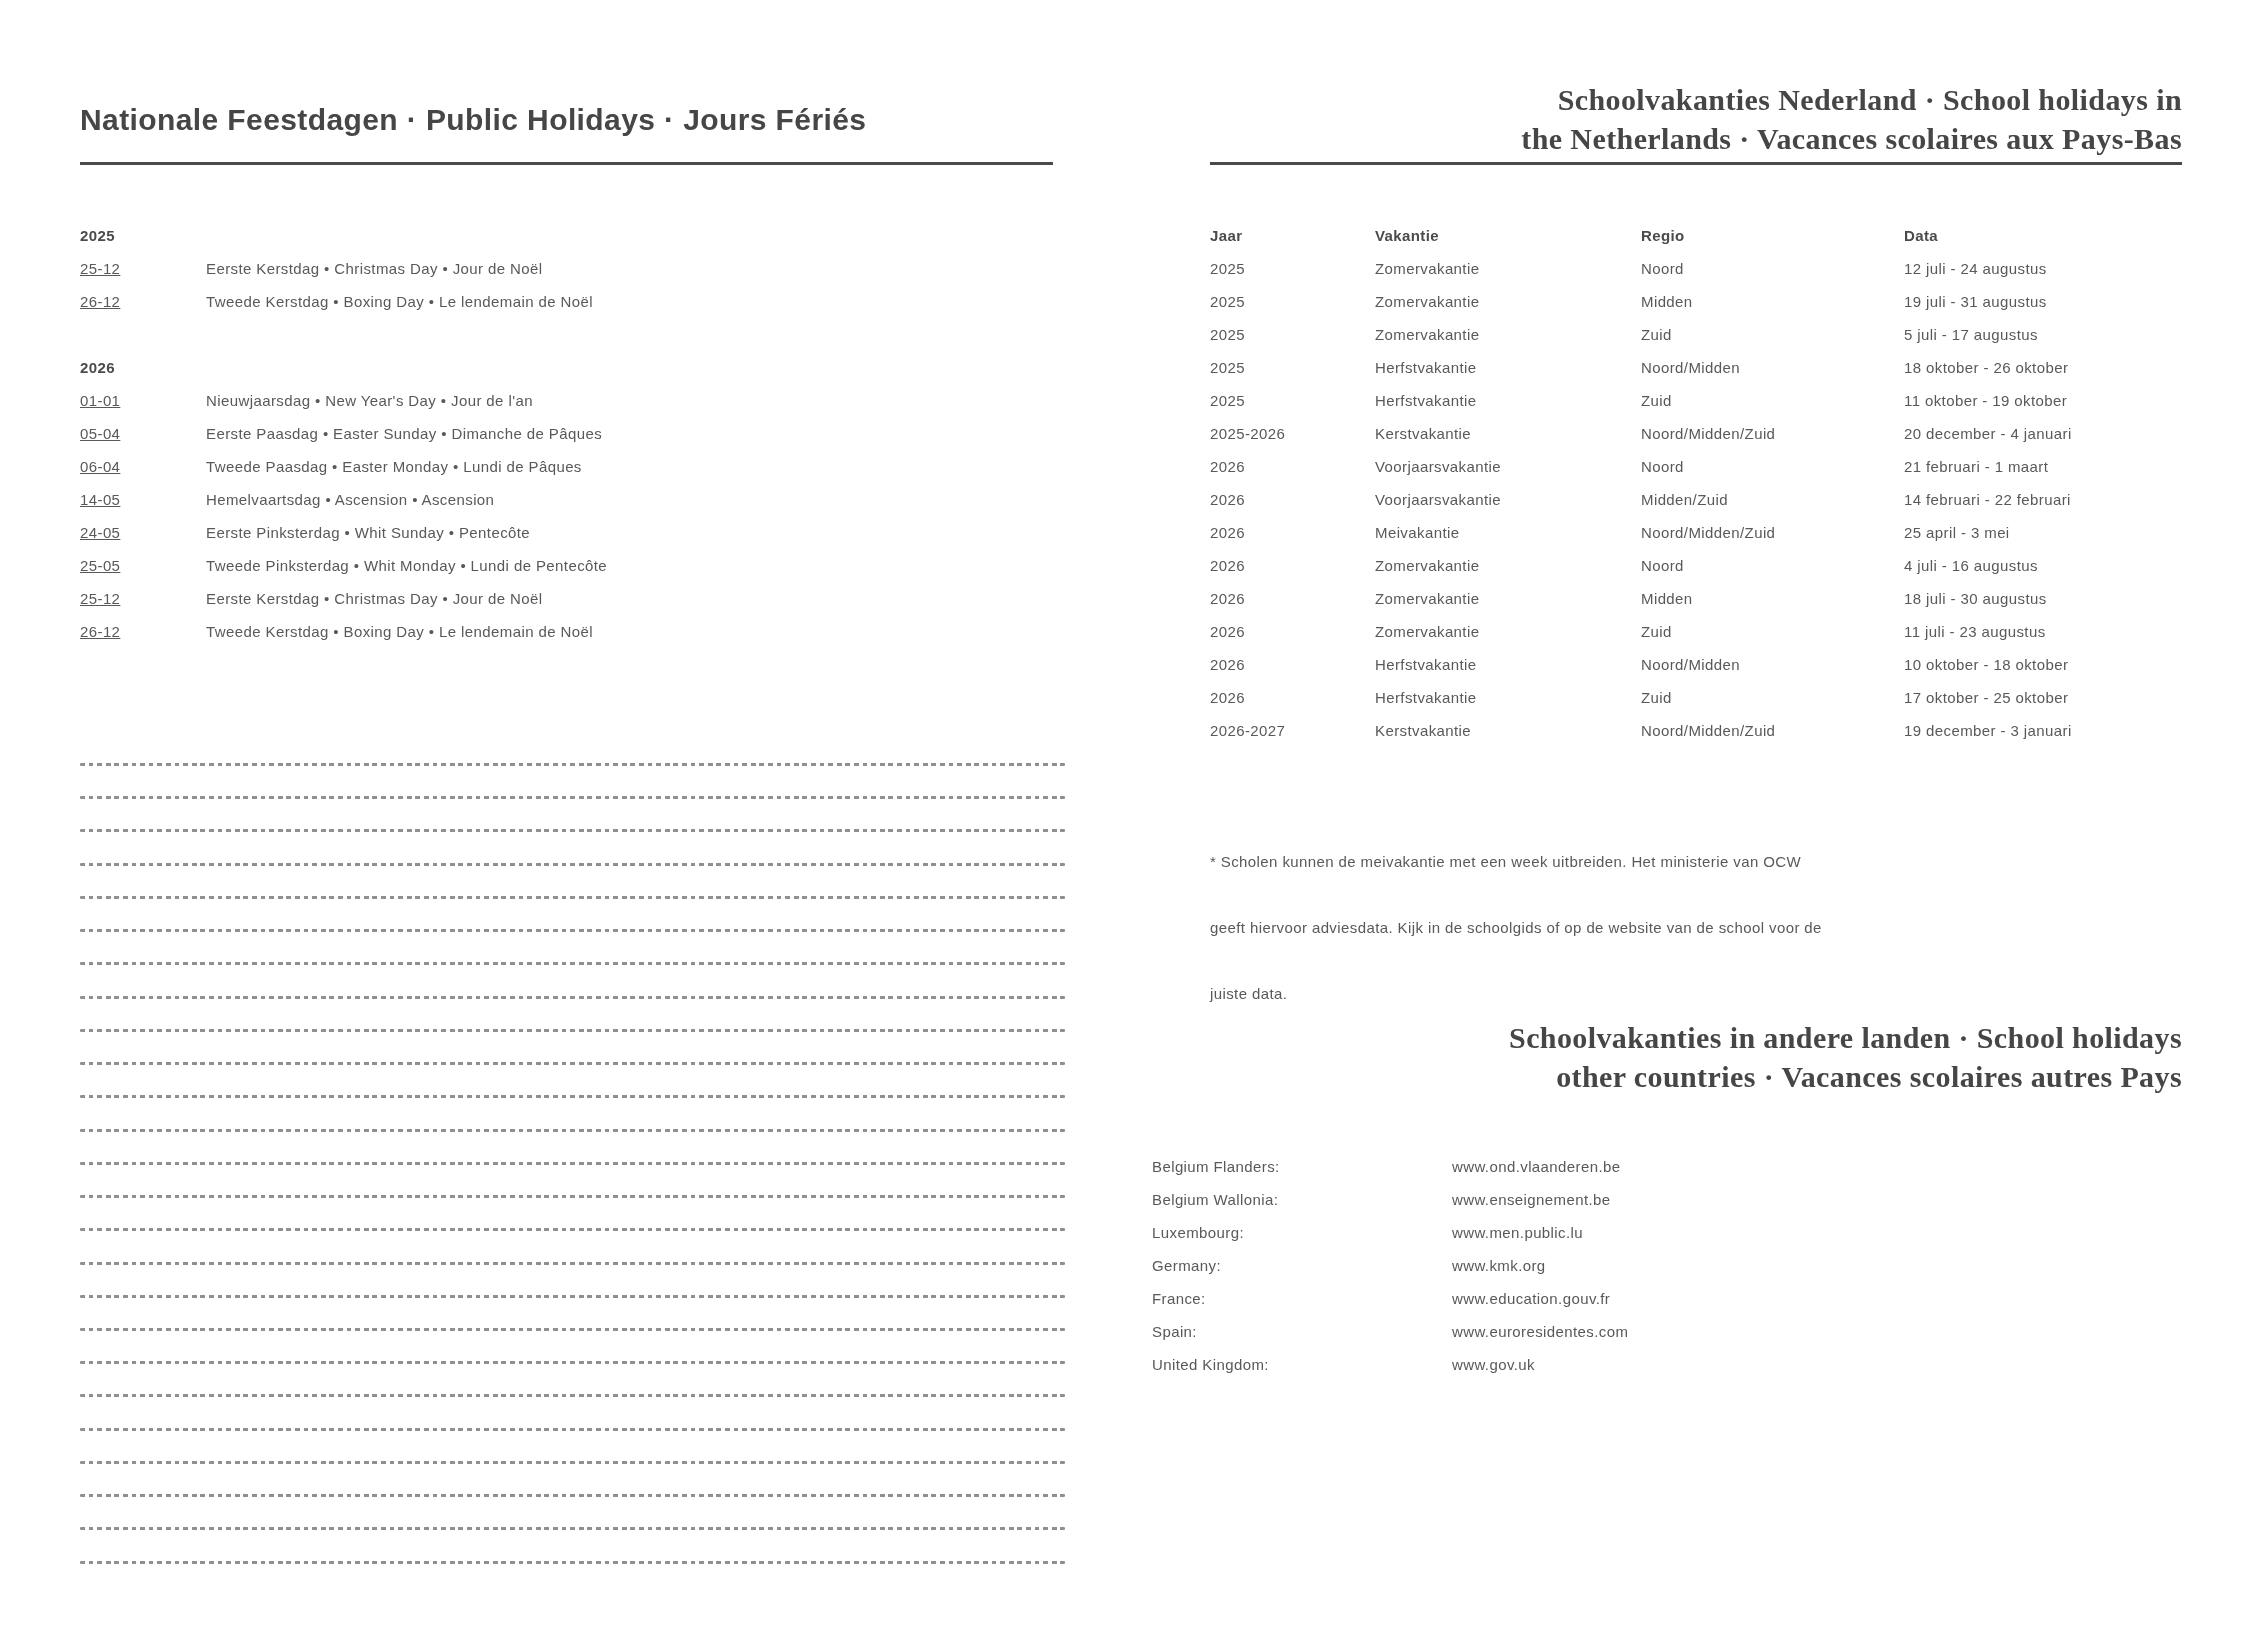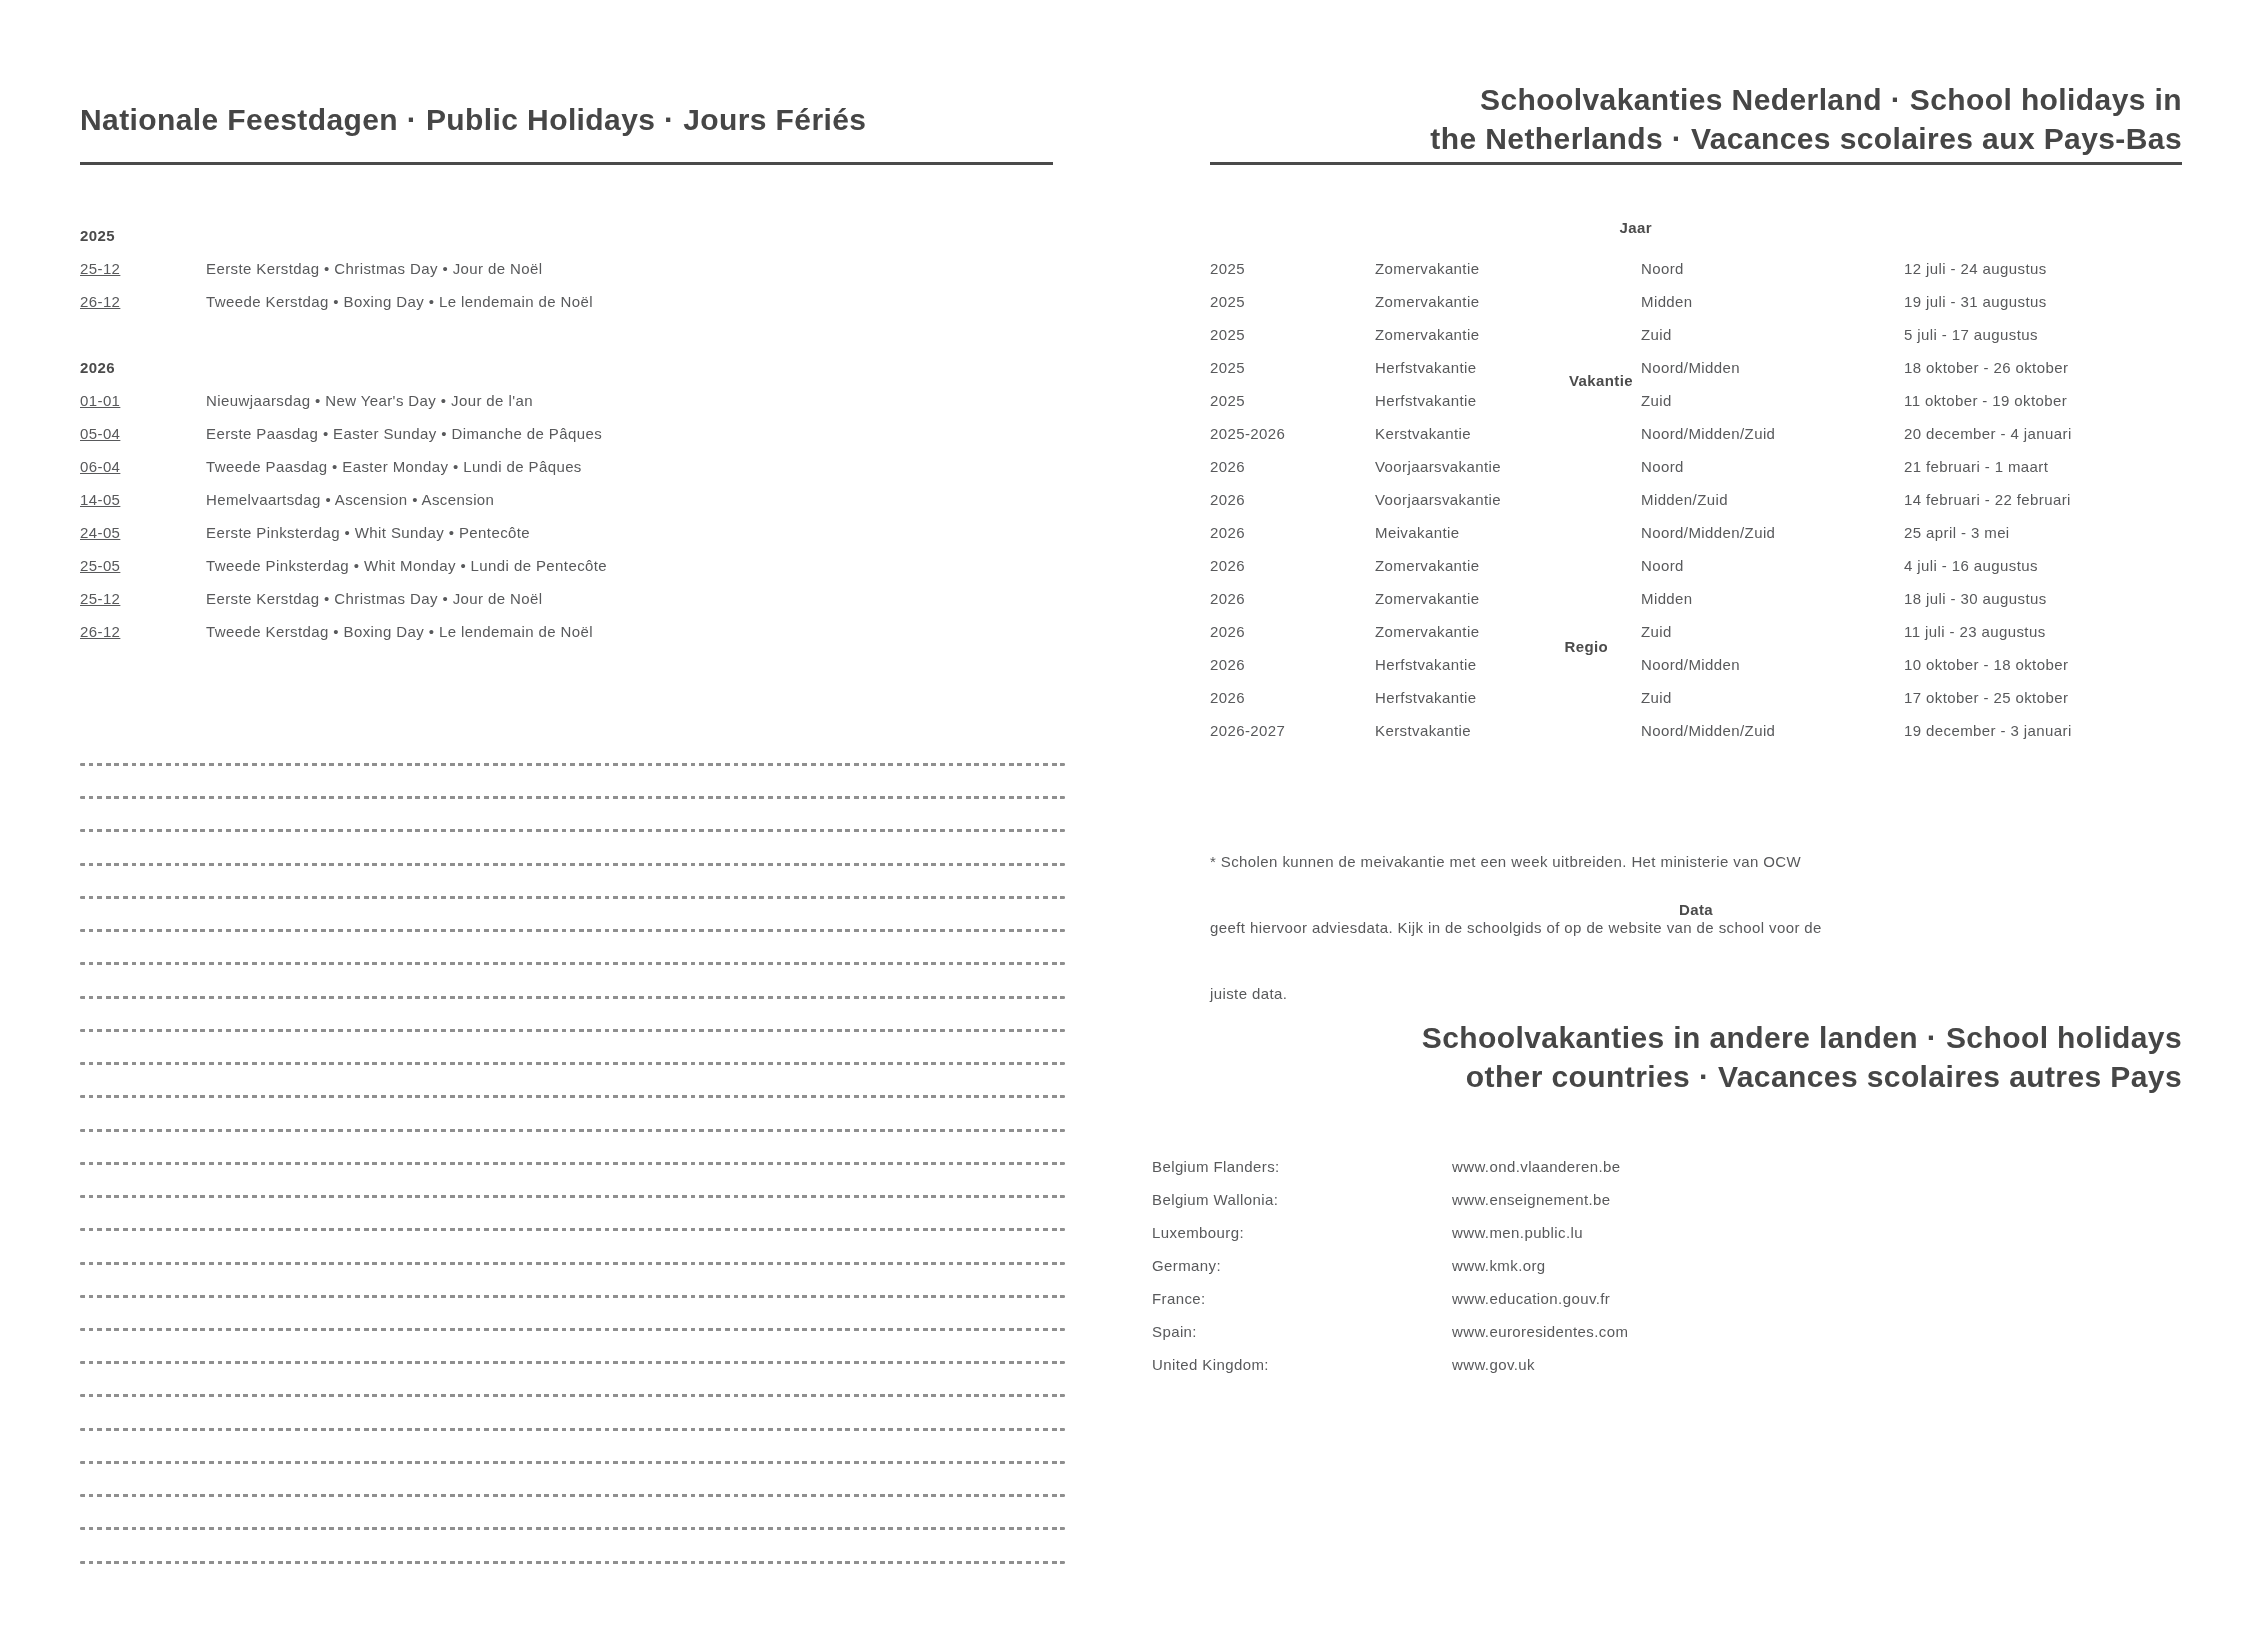--- a/index.html
+++ b/index.html
@@ -14,27 +14,27 @@
   }
   .rule{height:3.3px;background:#4a4a4a;}
   .body-text{font-size:15px;color:#58595b;letter-spacing:0.4px;}
   .row{display:flex;align-items:center;height:33px;}
   .year-hdr{font-weight:bold;color:#4b4b4b;}
   .date-col{width:126px;flex:0 0 126px;text-decoration:underline;}
   .tbl-c1{width:153px;flex:0 0 153px;}
   .tbl-c2{width:266px;flex:0 0 266px;margin-left:12px;}
   .tbl-c3{width:263px;flex:0 0 263px;}
   .tbl-c4{flex:1 1 auto;}
-  .tbl-hdr{font-weight:bold;color:#4b4b4b;flex-direction:column;}
+  .tbl-hdr{font-weight:bold;color:#4b4b4b;}
   .dash-line{
     position:absolute;left:0;height:2.7px;width:985px;
     background-image:repeating-linear-gradient(90deg,#8f8f8f 0px,#8f8f8f 4.7px,transparent 4.7px,transparent 8.6px);
     border-radius:1.3px;
   }
-  .right-align{text-align:right;}
+  .right-align{text-align:right;font-family:Liberation Serif, serif;}
   .note-line{line-height:32px;margin-top:34px;}
   .link-label{width:300px;flex:0 0 300px;}
   .spacer-row{height:33px;}
 </style>
 </head>
 <body>
 
 <div class="abs heading" style="left:80px;top:100px;width:977px;">Nationale Feestdagen · Public Holidays · Jours Fériés</div>
 
 <div class="abs rule" style="left:80px;top:162px;width:973px;"></div>

